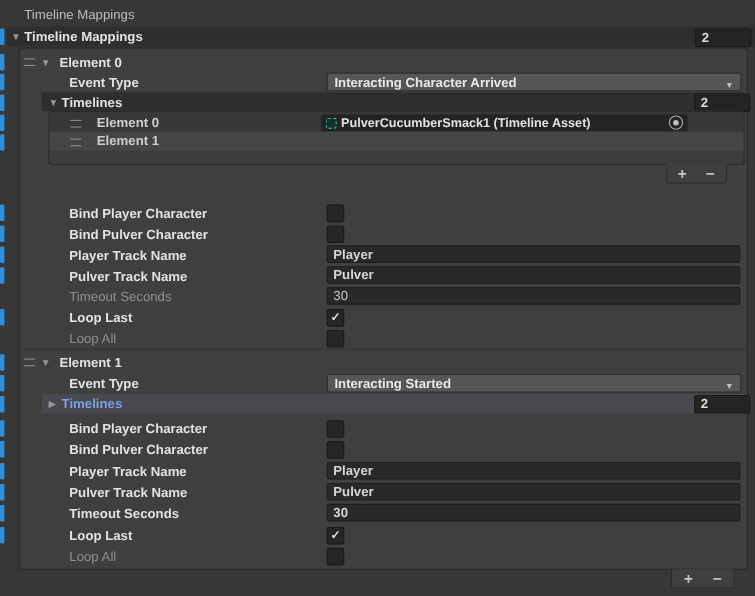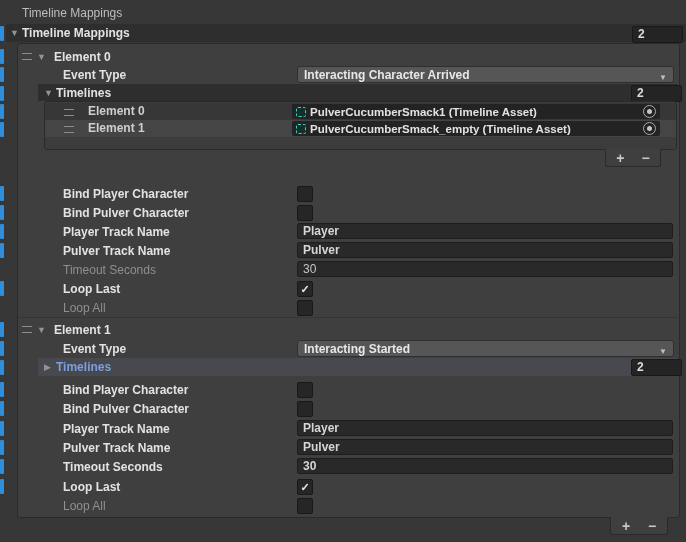--- a/index.html
+++ b/index.html
@@ -27,21 +27,21 @@
     font-weight:700;color:#e8e8e8;}
   .dropdown .arrow{margin-left:auto;font-size:8px;color:#c0c0c0;}
   .checkbox{position:absolute;left:297px;width:14px;height:14px;background:#262626;border:1px solid #191919;
     border-radius:2px;display:flex;align-items:center;justify-content:center;
     color:#e4e4e4;font-size:11px;font-weight:700;line-height:12px;}
   .textfield{position:absolute;left:297px;width:376px;height:16px;background:#292929;border:1px solid #1d1d1d;
     border-radius:2px;color:#d6d6d6;padding:0 5px;box-sizing:border-box;
     font-family:"Liberation Sans",sans-serif;font-size:12px;font-weight:700;outline:none;}
   .textfield.reg{font-weight:400;color:#c6c6c6;}
   .innerrow{position:absolute;left:45px;width:631px;height:17px;}
-  .objfield{position:absolute;left:247px;top:1px;width:368px;height:15px;background:#232323;border-radius:2px;
+  .objfield{position:absolute;left:247px;top:1px;width:333px;height:15px;background:#232323;border-radius:2px;
     display:flex;align-items:center;padding:0 4px;box-sizing:border-box;gap:4px;}
   .asset-icon{width:8px;height:8px;border:1.5px dashed #3fd1c0;border-radius:2px;background:#12302b;flex:none;}
   .objtext{font-weight:700;color:#e2e2e2;font-size:11.5px;white-space:nowrap;overflow:hidden;}
   .picker{margin-left:auto;width:11px;height:11px;border:1px solid #ababab;border-radius:50%;position:relative;flex:none;}
   .picker::after{content:"";position:absolute;left:3px;top:3px;right:3px;bottom:3px;background:#c4c4c4;border-radius:50%;}
   .footer{position:absolute;height:18px;background:#3f3f3f;border:1px solid #2a2a2a;border-top:1px solid #3f3f3f;
     border-radius:0 0 3px 3px;display:flex;align-items:center;justify-content:space-evenly;box-sizing:border-box;}
   .fbtn{color:#c8c8c8;font-size:14px;font-weight:700;width:22px;text-align:center;line-height:14px;cursor:pointer;}
   .ovr{position:absolute;left:0;width:4px;height:15px;background:#2f8fdd;border-radius:1px;}
   .sep{position:absolute;left:18px;width:660px;height:1px;background:#353535;}
@@ -91,25 +91,20 @@
     <span class="objfield">
       <span class="asset-icon"></span>
       <span class="objtext">PulverCucumberSmack1 (Timeline Asset)</span>
       <span class="picker"></span>
     </span>
   </div>
 
   <div class="innerrow" style="top:120px;background:#454545;">
     <span class="handle" style="position:absolute;left:19px;top:6px;"></span>
     <span class="lbl" style="position:absolute;left:43px;top:1px;color:#cfcfcf;font-weight:700;">Element 1</span>
-    <span class="objfield">
-      <span class="asset-icon"></span>
-      <span class="objtext">PulverCucumberSmack_empty (Timeline Asset)</span>
-      <span class="picker"></span>
-    </span>
   </div>
 
   <div class="footer" style="left:605px;top:149px;width:56px;">
     <span class="fbtn">+</span>
     <span class="fbtn">−</span>
   </div>
 
   <div class="row" style="top:184px;left:63px;">
     <span class="lbl bold">Bind Player Character</span>
   </div>

